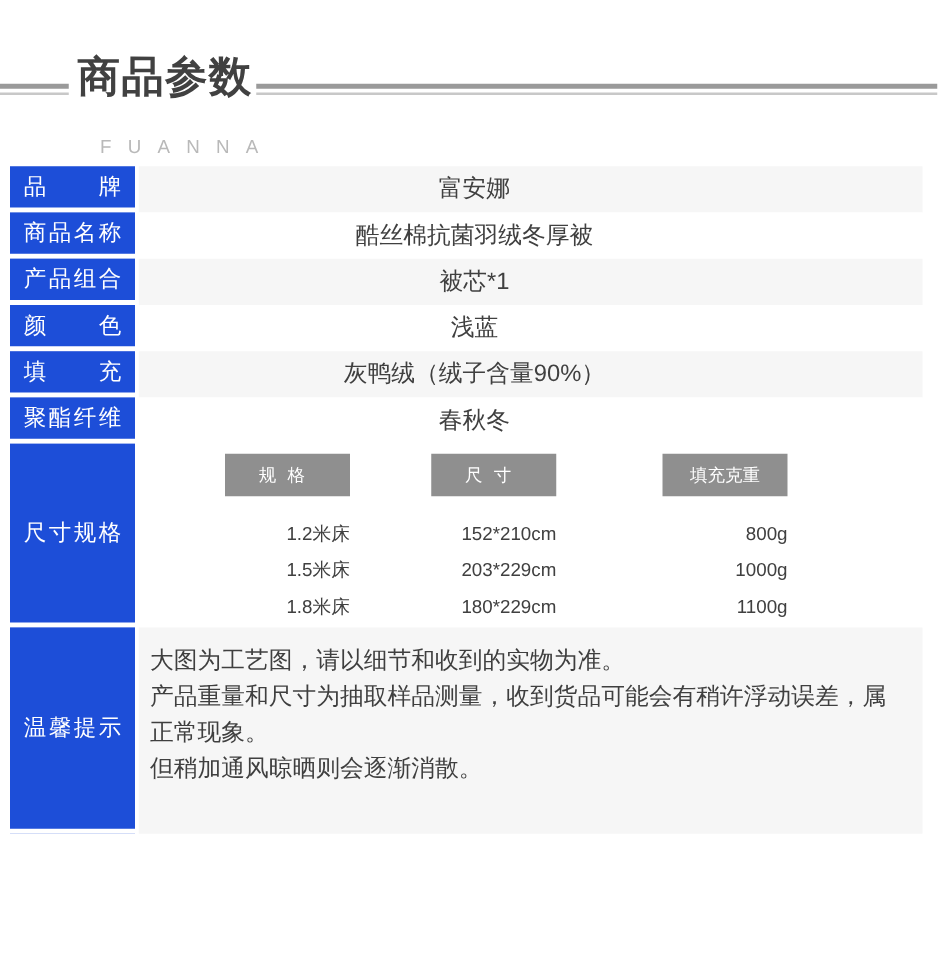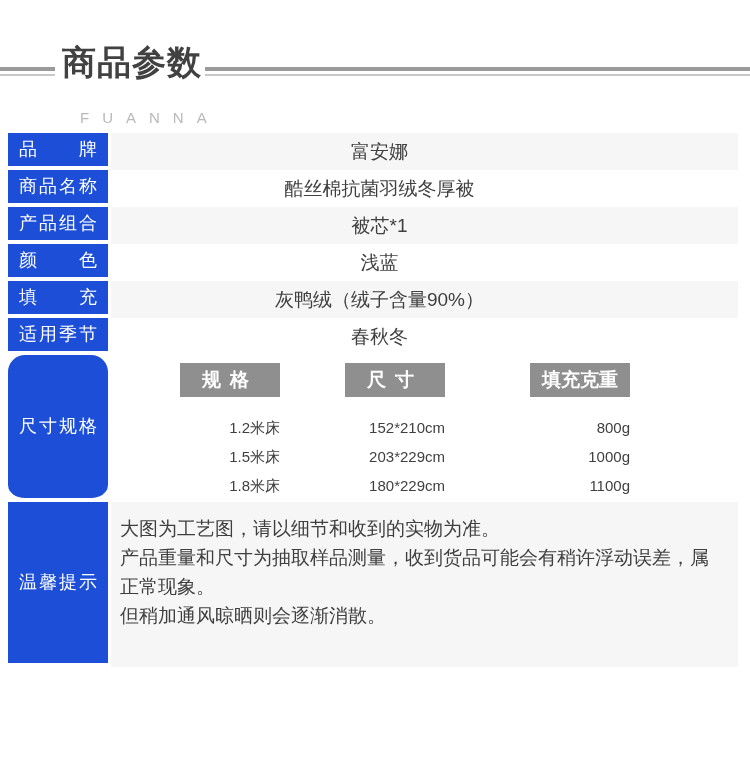--- a/index.html
+++ b/index.html
@@ -46,36 +46,35 @@
     flex:1; background:#ffffff;
     font-size:19px; color:#404040;
     line-height:37px; text-align:center;
     padding-right:90px;
     white-space:nowrap;
   }
   .prow:nth-child(odd) .pvalue { background:#f6f6f6; }
 
   
   .size-row { height:147px; }
-  .size-row .plabel { line-height:143px;border-radius:17px; }
+  .size-row .plabel { line-height:143px; }
   .size-content {
     flex:1; background:#ffffff;
     display:flex; align-items:flex-start;
     padding-top:8px;
   }
   .size-col { width:100px; flex:0 0 100px; text-align:center; }
   .size-col-1 { margin-left:69px; }
   .size-col-2 { margin-left:65px; }
   .size-col-3 { margin-left:85px; }
   .chip {
     width:100px; height:34px;
     background:#8f8f8f; color:#ffffff;
-    font-size:19px; line-height:34px; text-align:center;
+    font-size:14px; line-height:34px; text-align:center;
     white-space:nowrap;
-    font-weight:bold;
   }
   .chip.sp2 { letter-spacing:9px; }
   .size-vals { margin-top:16px; }
   .size-vals div {
     font-size:15px; line-height:29px; color:#404040;
     white-space:nowrap; text-align:right;
   }
 
   
   .tips-row { height:165px; }
@@ -121,21 +120,21 @@
   </div>
   <div class="prow">
     <div class="plabel">颜色</div>
     <div class="pvalue">浅蓝</div>
   </div>
   <div class="prow">
     <div class="plabel">填充</div>
     <div class="pvalue">灰鸭绒（绒子含量90%）</div>
   </div>
   <div class="prow">
-    <div class="plabel">适用季节</div>
+    <div class="plabel">聚酯纤维</div>
     <div class="pvalue">春秋冬</div>
   </div>
 
   <div class="prow size-row">
     <div class="plabel">尺寸规格</div>
     <div class="size-content">
       <div class="size-col size-col-1">
         <div class="chip sp2">规格</div>
         <div class="size-vals">
           <div>1.2米床</div>

